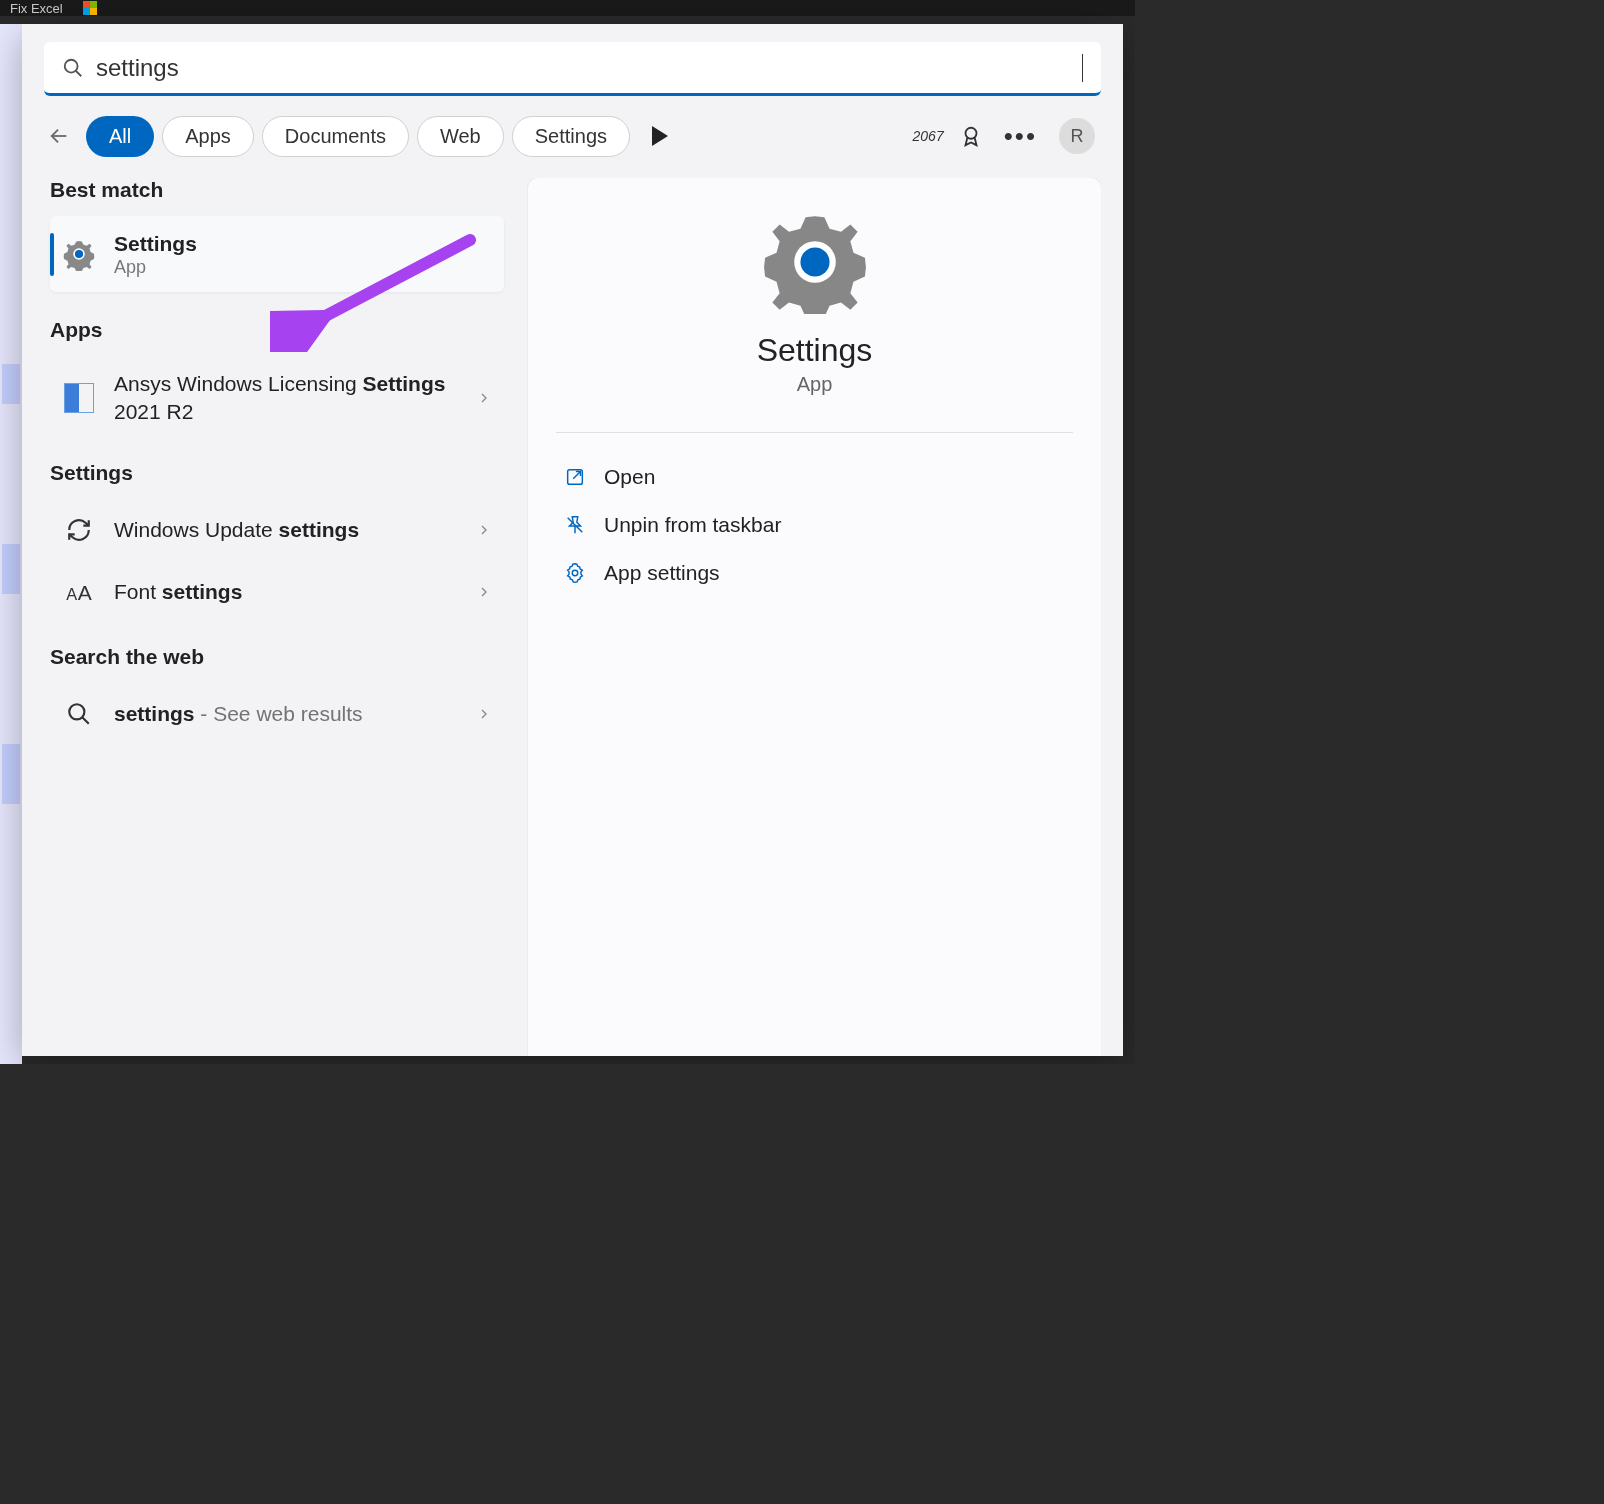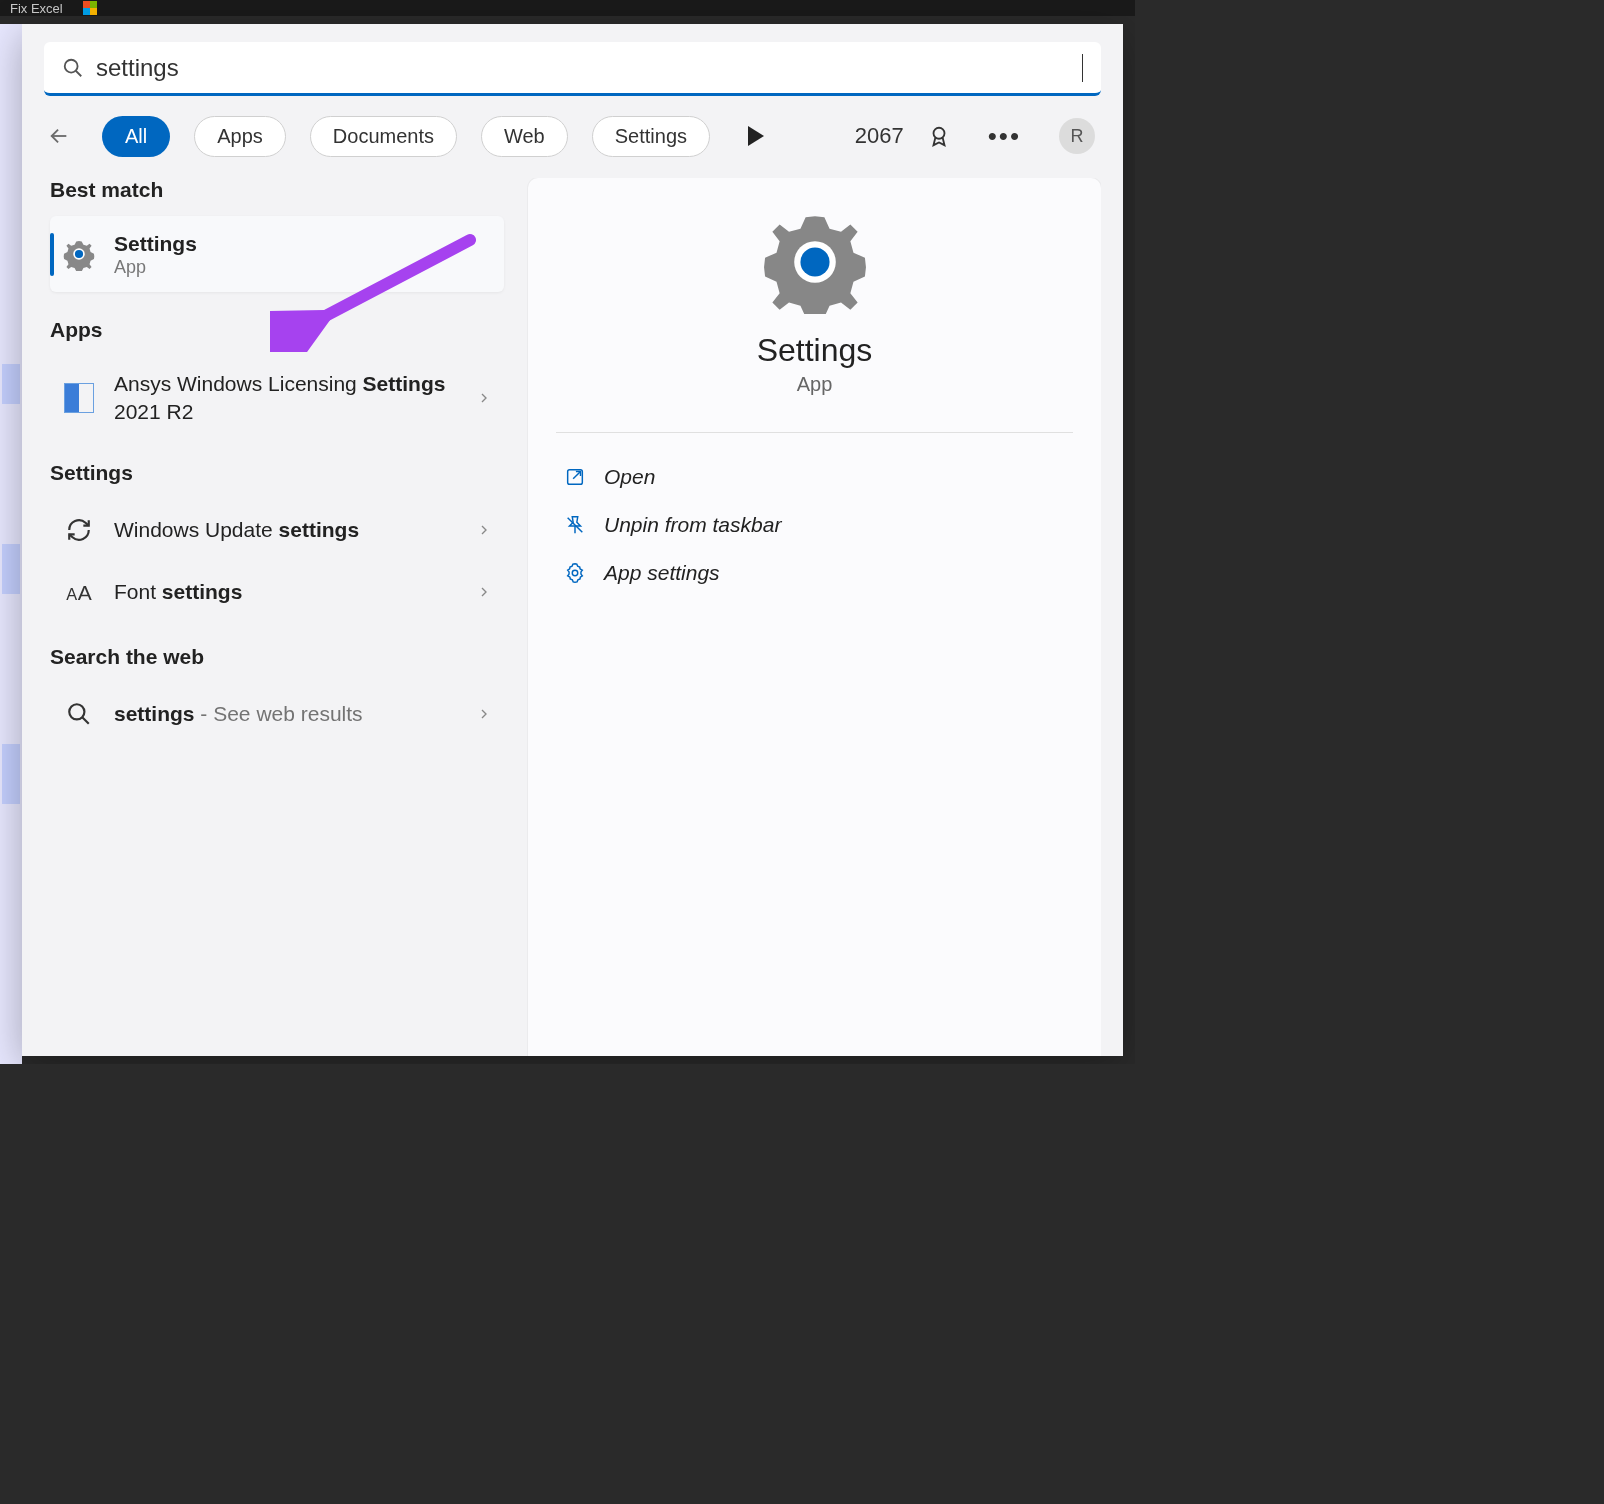--- a/index.html
+++ b/index.html
@@ -26,28 +26,28 @@
   .search-box {
     background: #fff; border-radius: 6px; height: 54px;
     display: flex; align-items:center; padding: 0 18px;
     border-bottom: 3px solid #0067c0;
   }
   .search-box .sicon { width:22px; height:22px; margin-right:12px; }
   .search-box input { border:none; outline:none; font-size:24px; flex:1; background:transparent; color:#333; }
   .caret { width:1px; height:28px; background:#333; animation: blink 1s infinite; }
   @keyframes blink { 50% { opacity:0; } }
   
-  .filter-row { display:flex; align-items:center; margin-top:18px; height:44px; gap:24px; }
+  .filter-row { display:flex; align-items:center; margin-top:18px; height:44px; gap:8px; }
   .back-arrow { width:22px; height:22px; margin: 0 8px 0 4px; stroke:#6b6b6b; }
   .pill { padding: 8px 22px; border-radius: 22px; font-size:20px; color:#333; cursor:pointer; background:transparent; border:1px solid transparent;}
   .pill.active { background:#0067c0; color:#fff; }
   .pill.outlined { border:1px solid #d0d0d0; background:#fff; }
   .play { margin-left:14px; width:0;height:0;border-left:16px solid #222;border-top:10px solid transparent;border-bottom:10px solid transparent;}
   .spacer { flex:1; }
-  .points { font-size:22px; color:#333; margin-right:0;}
+  .points { font-size:14px; color:#333; margin-right:8px;font-style:italic;}
   .medal { width:22px; height:22px; }
   .dots { font-size:26px; color:#333; margin: 0 14px; letter-spacing:2px;}
   .avatar { width:36px;height:36px;border-radius:50%;background:#dcdcdc;display:flex;align-items:center;justify-content:center;font-size:18px;color:#555; margin-right:6px;}
   
   .content { display:flex; flex:1; margin-top:20px; gap:24px; overflow:hidden;}
   .left-col { flex: 0 0 460px; padding-left: 6px;}
   .right-col { flex:1; background:#fbfbfd; border-radius:10px 10px 0 0; padding: 32px 28px; box-shadow: 0 0 0 1px rgba(0,0,0,0.03);}
   
   .section-h { font-size:21px; font-weight:600; color:#222; margin: 0 0 14px 0;}
   
@@ -61,21 +61,21 @@
   .result .rsub { font-size:18px; color:#777; }
   .result .chev { width:16px; height:16px; stroke:#888; flex-shrink:0;}
   
   .gear-lg { width:104px; height:104px; margin: 0 auto; display:block;}
   .detail-title { font-size:32px; text-align:center; margin-top:18px; color:#222;}
   .detail-sub { font-size:20px; text-align:center; color:#666; margin-top:4px;}
   .divider { border:none; border-top:1px solid #e0e0e0; margin: 36px 0 20px 0;}
   
   .action { display:flex; align-items:center; padding:12px 8px; cursor:pointer; gap:18px;}
   .action .aicon { width:22px; height:22px; stroke:#0067c0; fill:none; stroke-width:1.6; flex-shrink:0;}
-  .action .alabel { font-size:21px; color:#222;font-style:italic;}
+  .action .alabel { font-size:21px; color:#222;}
   
   .ansys-icon { width:30px;height:30px;border:1px solid #6aa0e0;display:flex;}
   .ansys-icon div{flex:1;} .ansys-icon div:first-child{background:#3b7dd8;}
   
   
   .annot-arrow { position:absolute; top:232px; left:270px; width:210px; height:120px; pointer-events:none; z-index:50;}
 </style>
 </head>
 <body>
 

